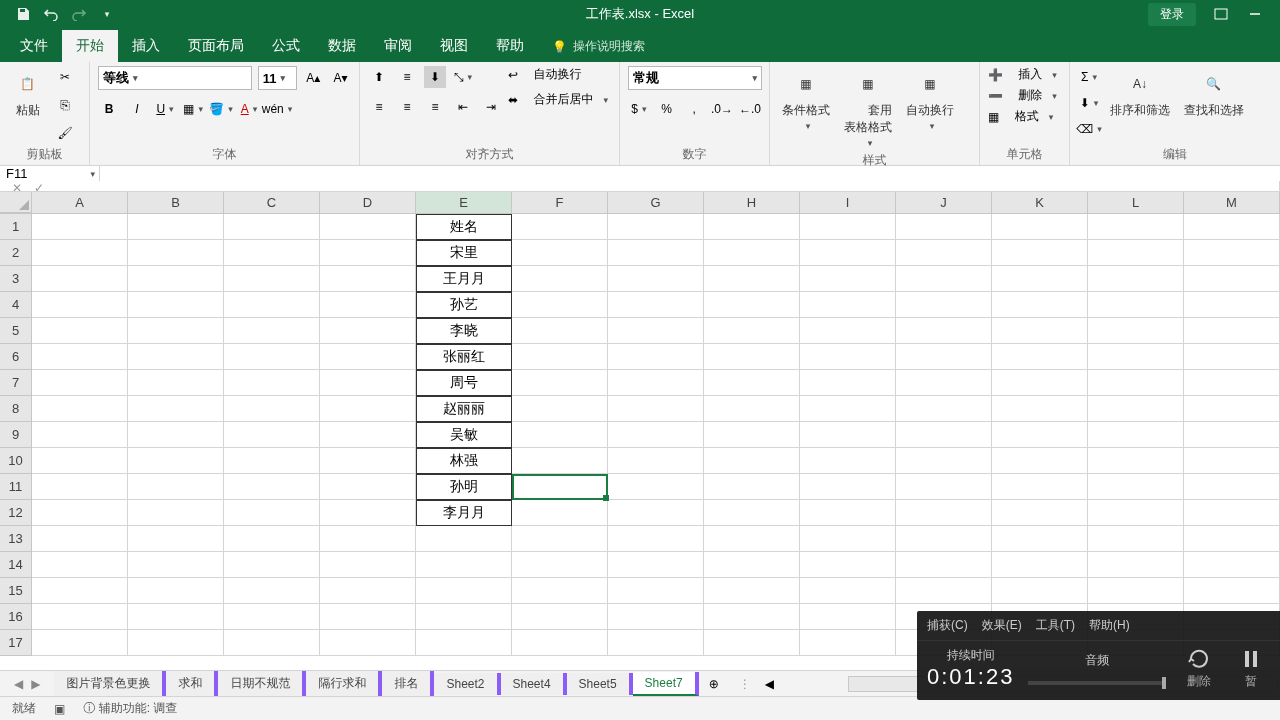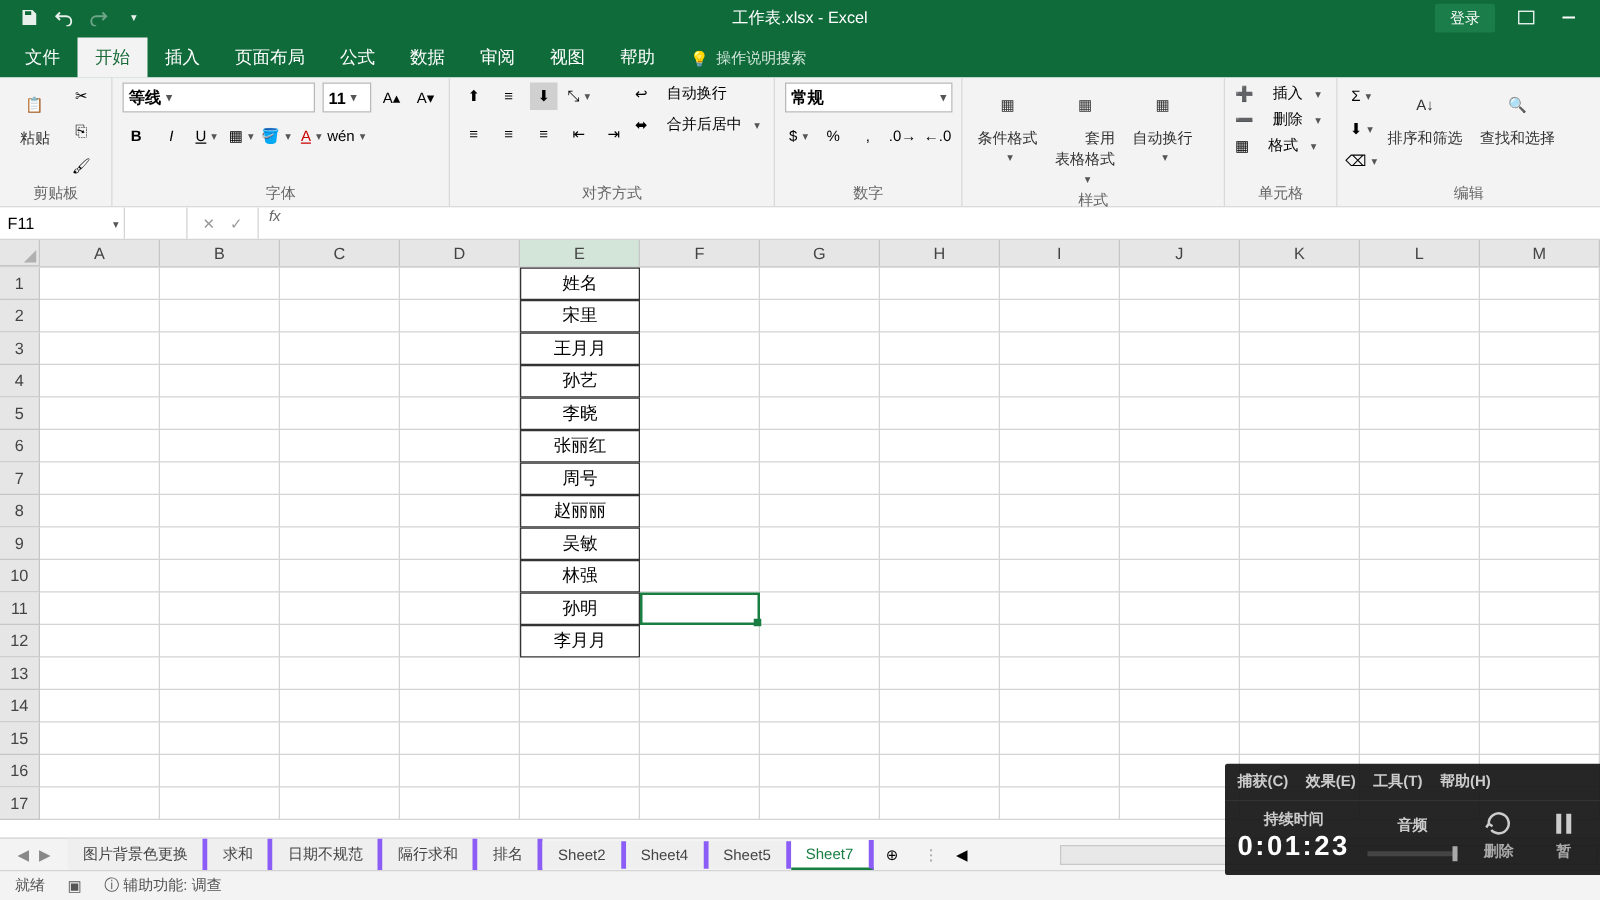--- a/index.html
+++ b/index.html
@@ -28,21 +28,21 @@
 .g-body { display: flex; align-items: flex-start; gap: 6px; }
 .g-col { display: flex; flex-direction: column; gap: 6px; }
 .g-row { display: flex; align-items: center; gap: 6px; }
 .big-btn { display: flex; flex-direction: column; align-items: center; gap: 2px; cursor: pointer; padding: 2px 4px; font-size: 12px; color: #333; }
 .big-btn .icon-box { width: 32px; height: 32px; display: flex; align-items: center; justify-content: center; }
 .small-btn { width: 22px; height: 22px; display: flex; align-items: center; justify-content: center; cursor: pointer; border: 1px solid transparent; }
 .combo { height: 24px; border: 1px solid #b8b8b8; background: #fff; display: flex; align-items: center; padding: 0 4px; font-size: 13px; font-weight: bold; }
 .dd-arrow { font-size: 9px; color: #555; padding-left: 4px; }
 
 
-.formula-bar { height: 26px; border-bottom: 1px solid #d4d4d4; display: flex; align-items: stretch; background: #fff; }
+.formula-bar { height: 26px; border-bottom: 1px solid #d4d4d4; display: flex; align-items: stretch; background: #fff; flex-direction: column; }
 .name-box { width: 100px; border-right: 1px solid #d4d4d4; display: flex; align-items: center; padding: 0 6px; font-size: 13px; position: relative; }
 .name-box .dd-arrow { position: absolute; right: 4px; }
 .fb-sep { width: 50px; border-right: 1px solid #d4d4d4; }
 .fb-btns { display: flex; align-items: center; gap: 12px; padding: 0 12px; border-right: 1px solid #d4d4d4; color: #999; }
 .fx { font-style: italic; color: #666; padding: 0 8px; }
 .fb-input { flex: 1; padding: 0 6px; }
 
 
 .grid-wrap { position: relative; height: 480px; overflow: hidden; }
 .col-headers { display: flex; height: 22px; background: #e6e6e6; border-bottom: 1px solid #c6c6c6; }
@@ -66,21 +66,21 @@
 .sheet-tabs { display: flex; align-items: center; }
 .sheet-tab { padding: 4px 12px; border-right: 4px solid #8b5cf6; background: #efefef; font-size: 12px; cursor: pointer; color: #444; }
 .sheet-tab.active { background: #fff; color: #1a7e42; border-bottom: 2px solid #1a7e42; }
 .sheet-add { padding: 4px 10px; cursor: pointer; }
 .hscroll { margin-left: auto; width: 430px; height: 16px; background: #e8e8e8; border: 1px solid #c8c8c8; position: relative; margin-right: 2px; }
 
 
 .status-bar { position: absolute; bottom: 0; left: 0; right: 0; height: 24px; background: #f3f3f3; border-top: 1px solid #d4d4d4; display: flex; align-items: center; padding: 0 12px; gap: 18px; font-size: 12px; color: #555; }
 
 
-.recorder { position: absolute; right: 0; bottom: 20px; width: 300px; background: rgba(20,20,20,0.92); color: #ccc; font-size: 12px; border-radius: 2px 0 0 2px; font-weight: bold; }
+.recorder { position: absolute; right: 0; bottom: 20px; width: 363px; background: rgba(20,20,20,0.92); color: #ccc; font-size: 12px; border-radius: 2px 0 0 2px; }
 .rec-menu { display: flex; gap: 14px; padding: 6px 10px; border-bottom: 1px solid #333; }
 .rec-body { display: flex; align-items: center; padding: 6px 10px 10px; gap: 14px; }
 .rec-block { text-align: center; }
 .rec-time { font-size: 22px; color: #fff; letter-spacing: 2px; }
 .rec-btn { width: 38px; text-align: center; color: #aaa; }
 .rec-btn svg { display: block; margin: 0 auto 2px; }
 
 </style>
 </head>
 <body>

